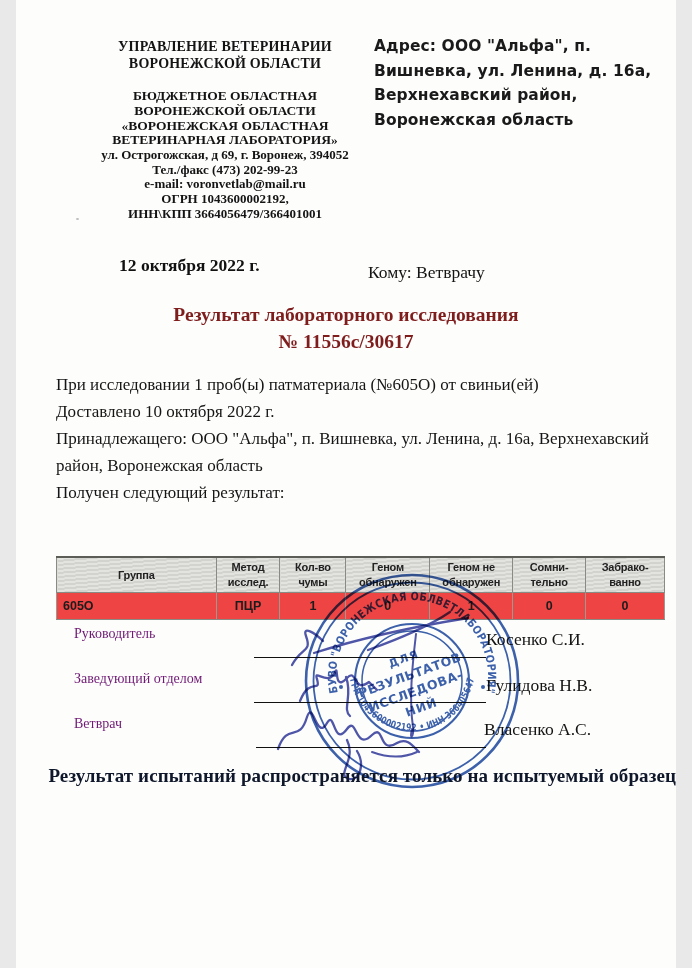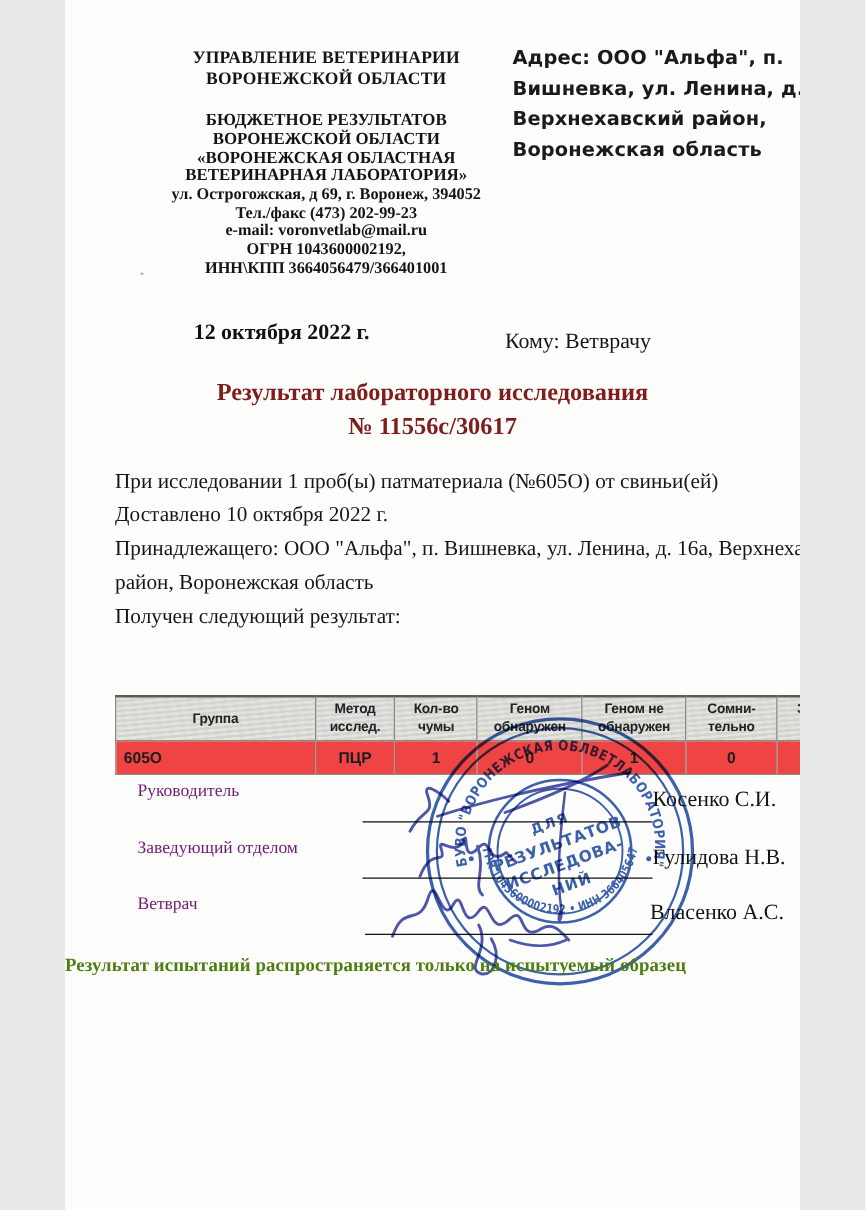--- a/index.html
+++ b/index.html
@@ -1,17 +1,17 @@
 <!DOCTYPE html>
 <html><head>
 <meta charset="utf-8">
 <style>
   html,body{margin:0;padding:0;background:#e9e9e9;}
   .page{
-    position:relative;width:588px;height:968px;background:#fdfdfc;
+    position:relative;width:660px;height:968px;background:#fdfdfc;
     font-family:"Liberation Serif", serif;color:#111;overflow:hidden;
     margin:0 auto;
   }
   
   .letterhead{
     position:absolute;left:48px;top:38px;width:322px;text-align:center;
     font-weight:bold;color:#141414;
   }
   .letterhead .authority{font-size:14px;line-height:17px;letter-spacing:.2px;}
   .letterhead .gap{height:17px;}
@@ -45,39 +45,39 @@
     font-size:12.5px;font-weight:bold;color:#1c1c1c;text-align:center;
     height:24px;border:1px solid #9a9a95;border-top:1.5px solid #6a6a64;
     border-bottom:1.5px solid #8a8a85;background:#ef4444;
   }
   .rtable td:first-child{text-align:left;padding-left:6px;}
   
   .sig-label{position:absolute;left:58px;font-size:14px;color:#701a75;}
   .sig-name{position:absolute;font-size:17.5px;color:#141414;}
   .sig-line{position:absolute;height:0;border-top:1.6px solid #111;}
   
-  .footnote{position:absolute;left:0;right:0;top:765px;text-align:left;
-    font-size:15px;font-weight:bold;color:#4d7c0f;letter-spacing:.1px;}
+  .footnote{position:absolute;left:0;right:0;top:765px;text-align:right;
+    font-size:19px;font-weight:bold;color:#0f172a;letter-spacing:.1px;}
   
   .stamp-svg{position:absolute;left:281px;top:566px;width:230px;height:230px;
     mix-blend-mode:multiply;opacity:.93;pointer-events:none;}
   .ink-svg{position:absolute;left:0;top:0;width:692px;height:968px;
     mix-blend-mode:multiply;opacity:.9;pointer-events:none;}
   .scan-speck{position:absolute;left:60px;top:218px;width:3px;height:2px;background:#bdbdbd;border-radius:50%;}
 </style>
 </head>
 <body>
 
 <div class="page">
 
   <div class="letterhead">
     <div class="authority">УПРАВЛЕНИЕ ВЕТЕРИНАРИИ</div>
     <div class="authority">ВОРОНЕЖСКОЙ ОБЛАСТИ</div>
     <div class="gap"></div>
-    <div class="institution">БЮДЖЕТНОЕ РЕЗУЛЬТАТОВ</div>
+    <div class="institution">БЮДЖЕТНОЕ ОБЛАСТНАЯ</div>
     <div class="institution">ВОРОНЕЖСКОЙ ОБЛАСТИ</div>
     <div class="institution">«ВОРОНЕЖСКАЯ ОБЛАСТНАЯ</div>
     <div class="institution">ВЕТЕРИНАРНАЯ ЛАБОРАТОРИЯ»</div>
     <div class="contact">ул. Острогожская, д 69, г. Воронеж, 394052</div>
     <div class="contact">Тел./факс  (473) 202-99-23</div>
     <div class="contact">e-mail:  voronvetlab@mail.ru</div>
     <div class="contact">ОГРН 1043600002192,</div>
     <div class="contact">ИНН\КПП 3664056479/366401001</div>
   </div>
 

